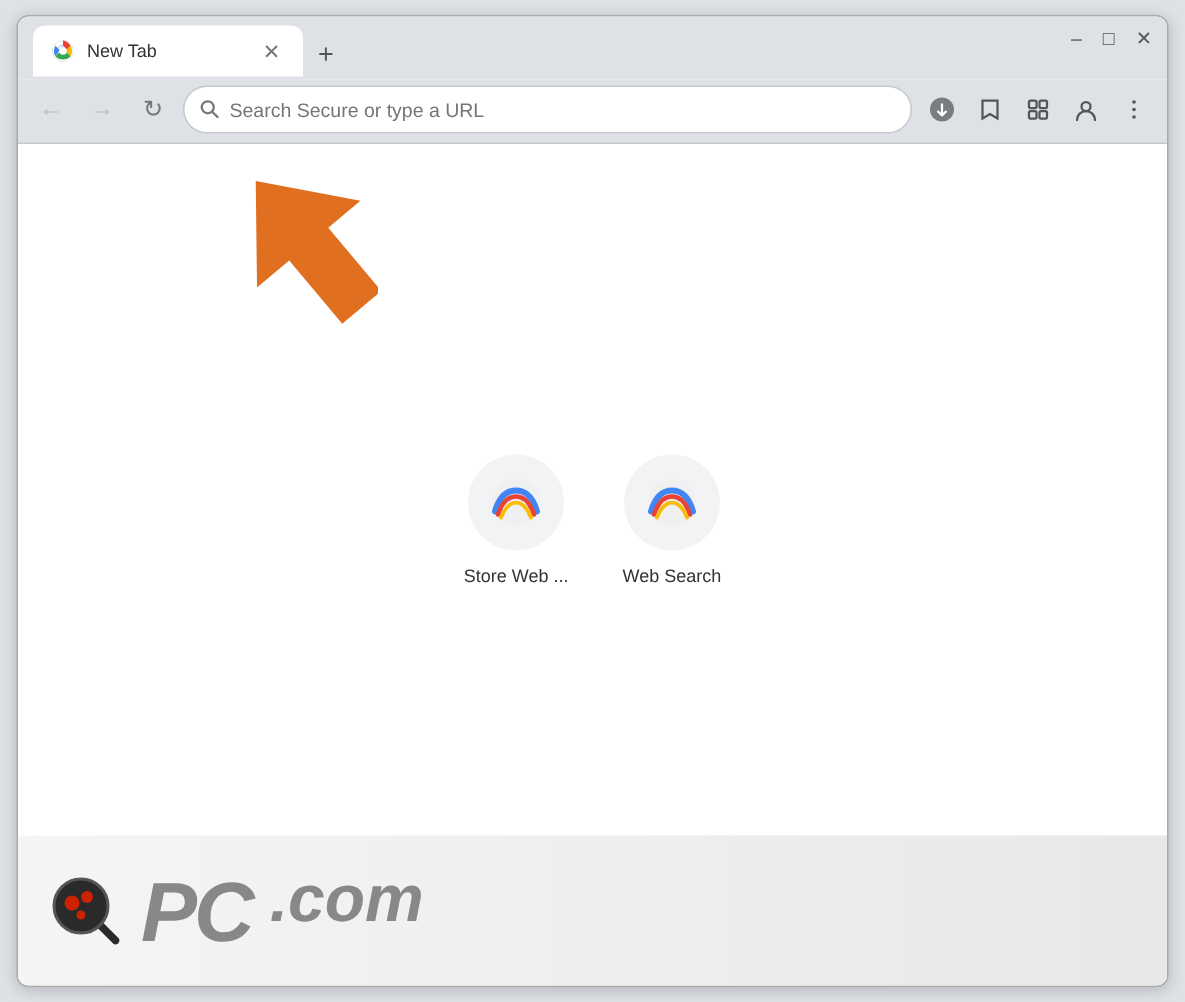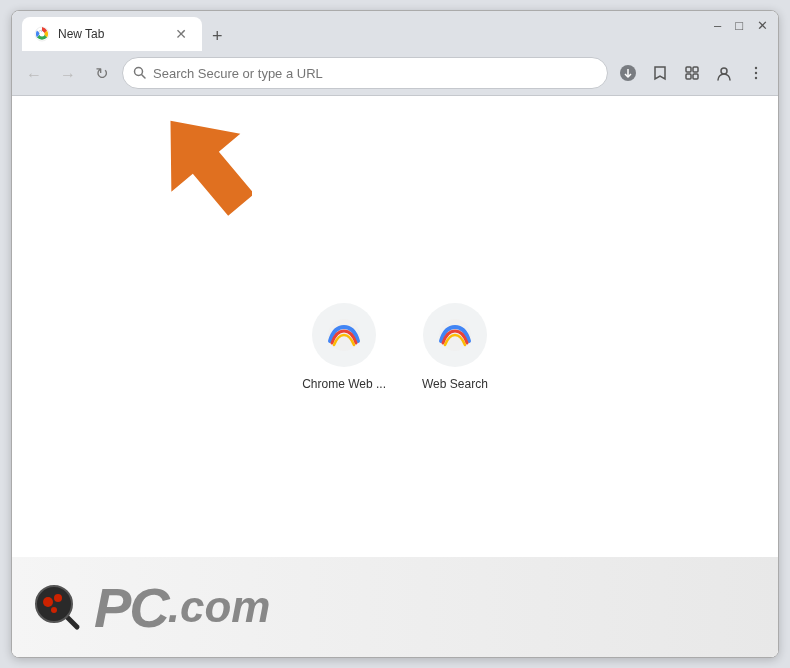--- a/index.html
+++ b/index.html
@@ -361,21 +361,21 @@
         <div class="shortcut-item">
           <div class="shortcut-icon-circle">
             <svg width="36" height="36" viewBox="0 0 36 36">
               <circle cx="18" cy="18" r="16" fill="#f0f0f0"></circle>
 
               <path d="M4 24 Q8 10 18 10 Q28 10 32 24" fill="none" stroke="#4285f4" stroke-width="4" stroke-linecap="round"></path>
               <path d="M6 26 Q10 14 18 14 Q26 14 30 26" fill="none" stroke="#ea4335" stroke-width="3" stroke-linecap="round"></path>
               <path d="M8 28 Q12 18 18 18 Q24 18 28 28" fill="none" stroke="#fbbc05" stroke-width="2.5" stroke-linecap="round"></path>
             </svg>
           </div>
-          <span class="shortcut-label">Chrome Web ...</span>
+          <span class="shortcut-label">Store Web ...</span>
         </div>
 
         <div class="shortcut-item">
           <div class="shortcut-icon-circle">
             <svg width="36" height="36" viewBox="0 0 36 36">
               <circle cx="18" cy="18" r="16" fill="#f0f0f0"></circle>
               <path d="M4 24 Q8 10 18 10 Q28 10 32 24" fill="none" stroke="#4285f4" stroke-width="4" stroke-linecap="round"></path>
               <path d="M6 26 Q10 14 18 14 Q26 14 30 26" fill="none" stroke="#ea4335" stroke-width="3" stroke-linecap="round"></path>
               <path d="M8 28 Q12 18 18 18 Q24 18 28 28" fill="none" stroke="#fbbc05" stroke-width="2.5" stroke-linecap="round"></path>
             </svg>
@@ -390,20 +390,20 @@
 
       <svg class="watermark-logo" viewBox="0 0 50 50">
         <circle cx="22" cy="22" r="18" fill="#2a2a2a"></circle>
         <circle cx="16" cy="20" r="5" fill="#cc2200"></circle>
         <circle cx="26" cy="16" r="4" fill="#cc2200"></circle>
         <circle cx="22" cy="28" r="3" fill="#cc2200"></circle>
         <line x1="35" y1="35" x2="45" y2="45" stroke="#2a2a2a" stroke-width="5" stroke-linecap="round"></line>
         <circle cx="22" cy="22" r="18" fill="none" stroke="#555" stroke-width="2"></circle>
       </svg>
 
-      <div style="display:flex; align-items:center; gap:0;">
+      <div style="display:flex; align-items:flex-start; gap:12px;">
         <span style="font-size:56px; font-weight:900; font-style:italic; color:#888; font-family:Arial,sans-serif; letter-spacing:-2px;">PC</span>
         <span style="font-size:44px; font-weight:700; font-style:italic; color:#888; font-family:Arial,sans-serif;">.com</span>
       </div>
     </div>
 
   </div>
 </div>
 
 </body></html>

